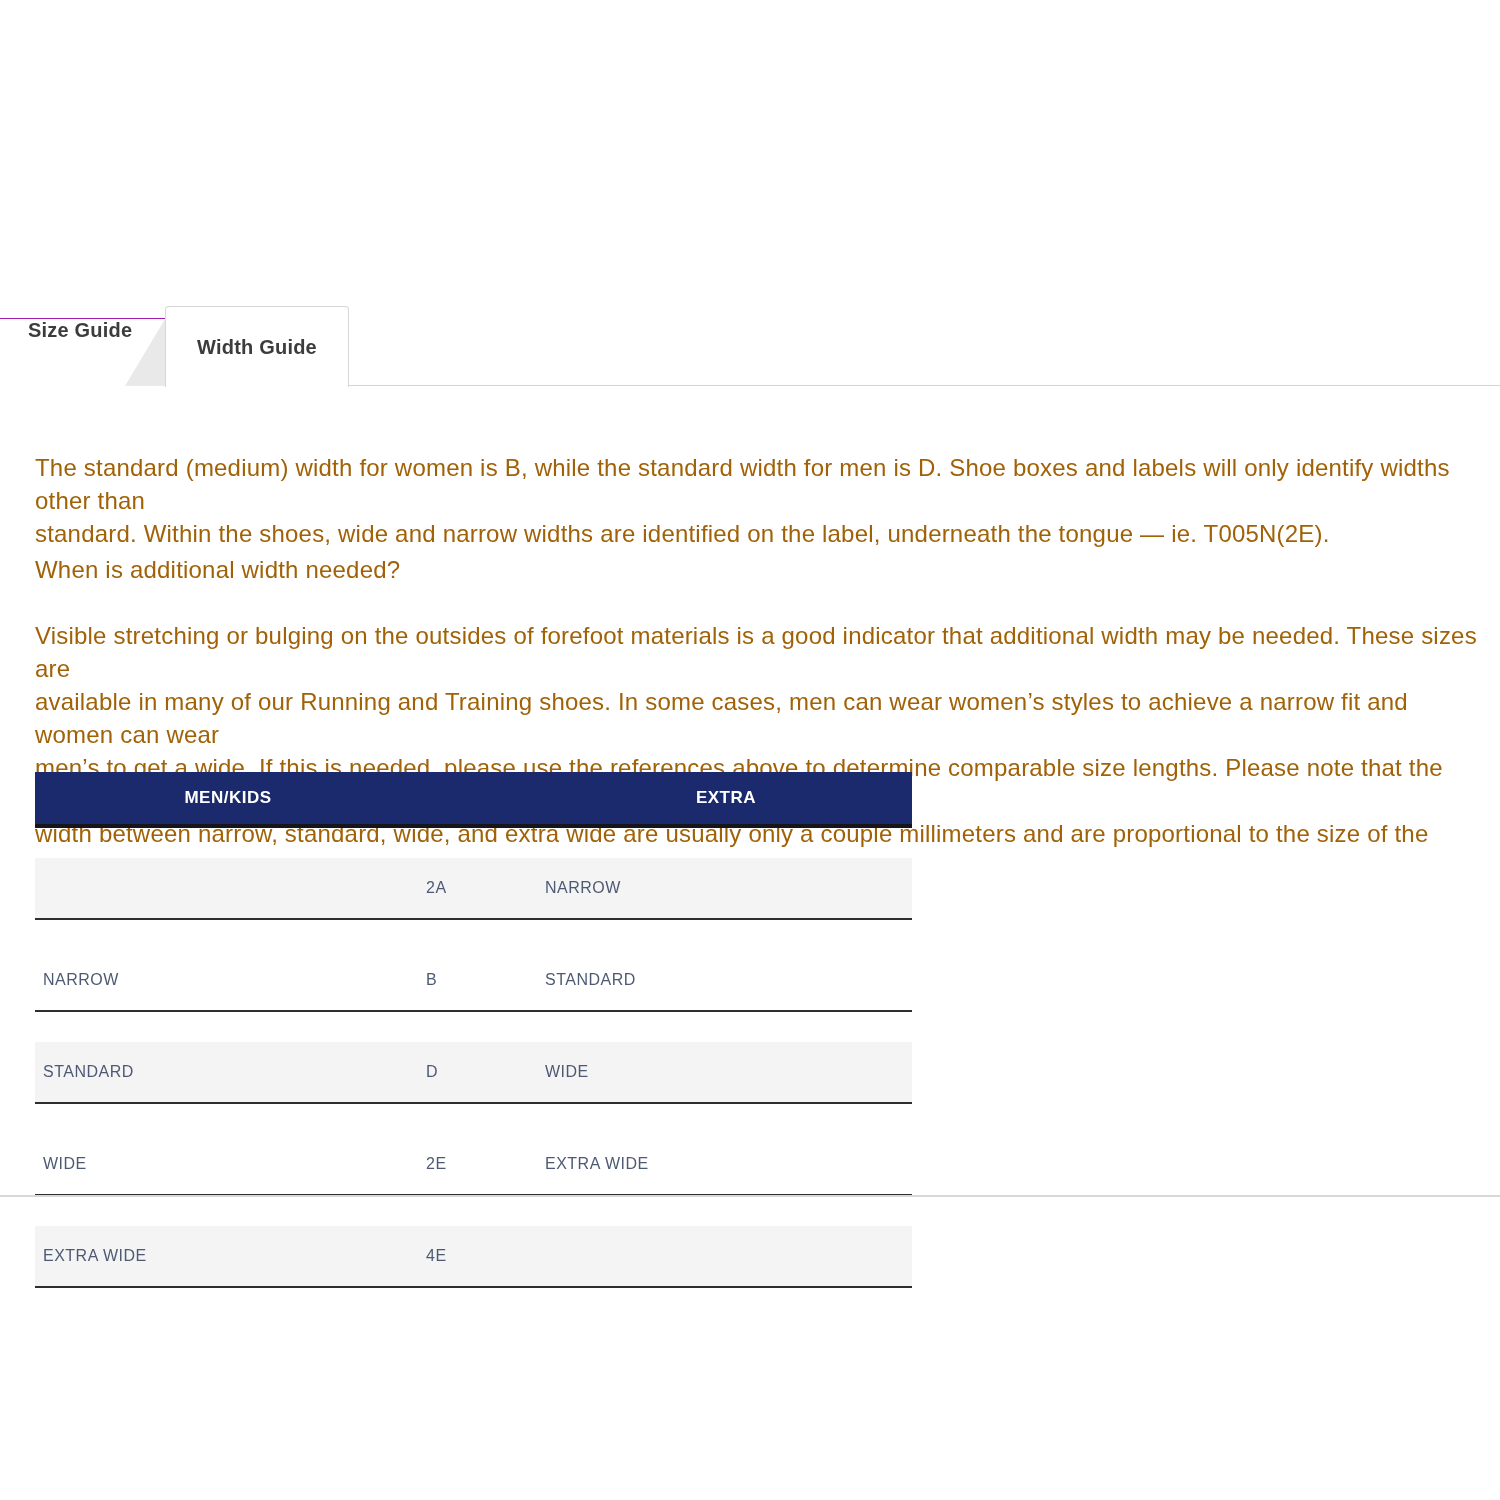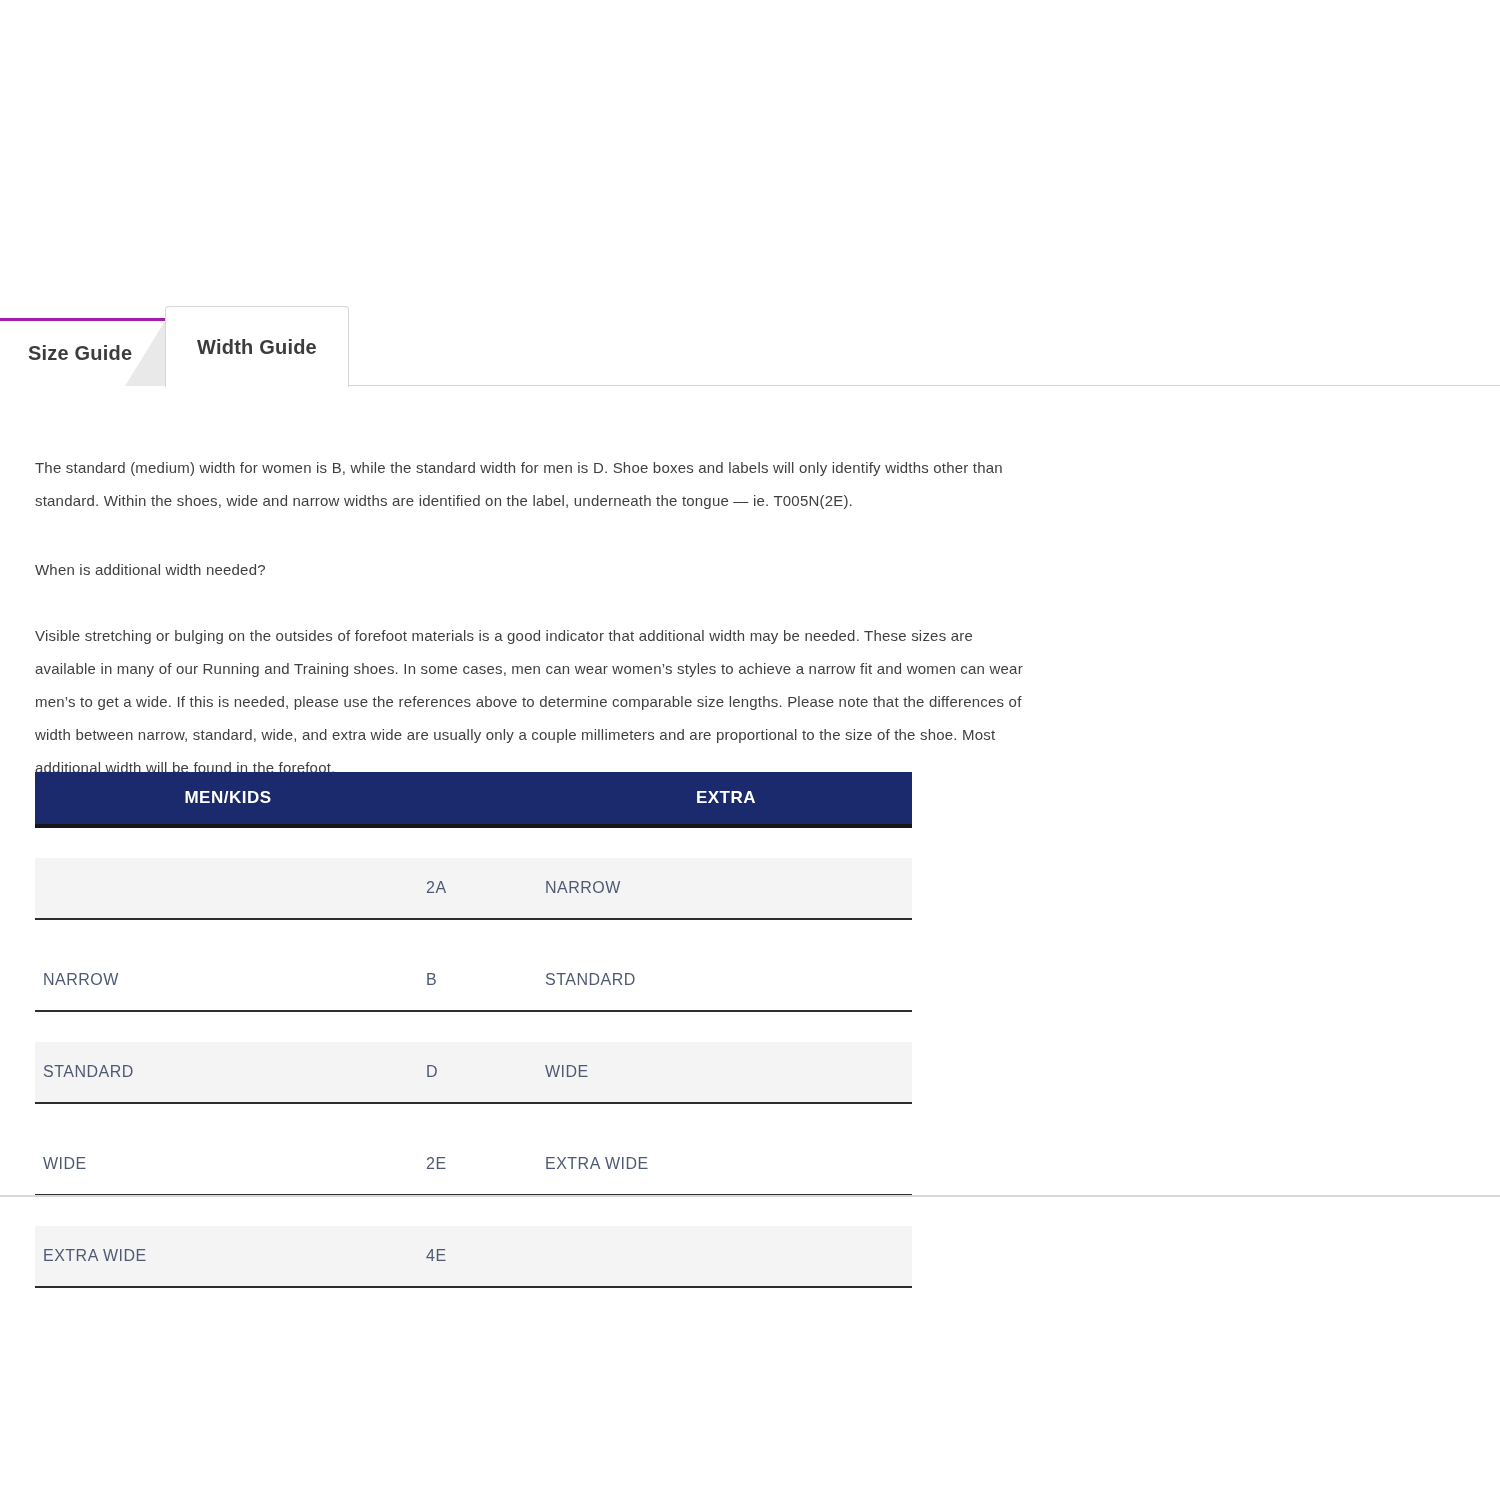--- a/index.html
+++ b/index.html
@@ -13,44 +13,44 @@
   }
 
   
   .tabbar { position: absolute; left: 0; top: 306px; width: 1500px; height: 81px; }
   .tabline {
     position: absolute; left: 0; top: 79px; width: 1500px; height: 1px;
     background: #d4d4d4; z-index: 0;
   }
   .tab-size {
     position: absolute; left: 0; top: 12px; width: 165px; height: 68px;
-    background: #ffffff; border-top: 3px solid #a21caf;
+    background: #ffffff; border-top: 1px solid #a21caf;
     box-sizing: border-box; z-index: 1;
-    display: flex; align-items: center; justify-content: flex-start;
+    display: flex; justify-content: flex-start;
     padding-left: 28px; cursor: pointer;
   }
   .tab-size .wedge {
     position: absolute; right: 0; top: 0; width: 40px; height: 100%;
     background: #e9e9e9;
     clip-path: polygon(100% 0, 100% 100%, 0 100%);
   }
   .tab-width {
     position: absolute; left: 165px; top: 0; width: 184px; height: 81px;
     background: #ffffff; border: 1px solid #d6d6d6; border-bottom: none;
     border-radius: 4px 4px 0 0; box-sizing: border-box; z-index: 2;
     display: flex; align-items: center; justify-content: center; cursor: pointer;
   }
   .tab-label {
     font-size: 20px; font-weight: bold; color: #3c3c3e; letter-spacing: 0.2px;
   }
 
   
   .bodytext {
     position: absolute; left: 35px; width: 1452px;
-    font-size: 15px; line-height: 33px; color: #404040;
+    font-size: 24px; line-height: 33px; color: #a16207;
     letter-spacing: 0.2px; white-space: pre-line;
   }
   .intro { top: 451px; }
   .section2 { top: 520px; }
   .section2 .heading { white-space: pre-line; }
 
   
   .wtable { position: absolute; left: 35px; top: 772px; width: 877px; }
   .thead {
     height: 52px; background: #1b2a6c; border-bottom: 4px solid #15151a;

